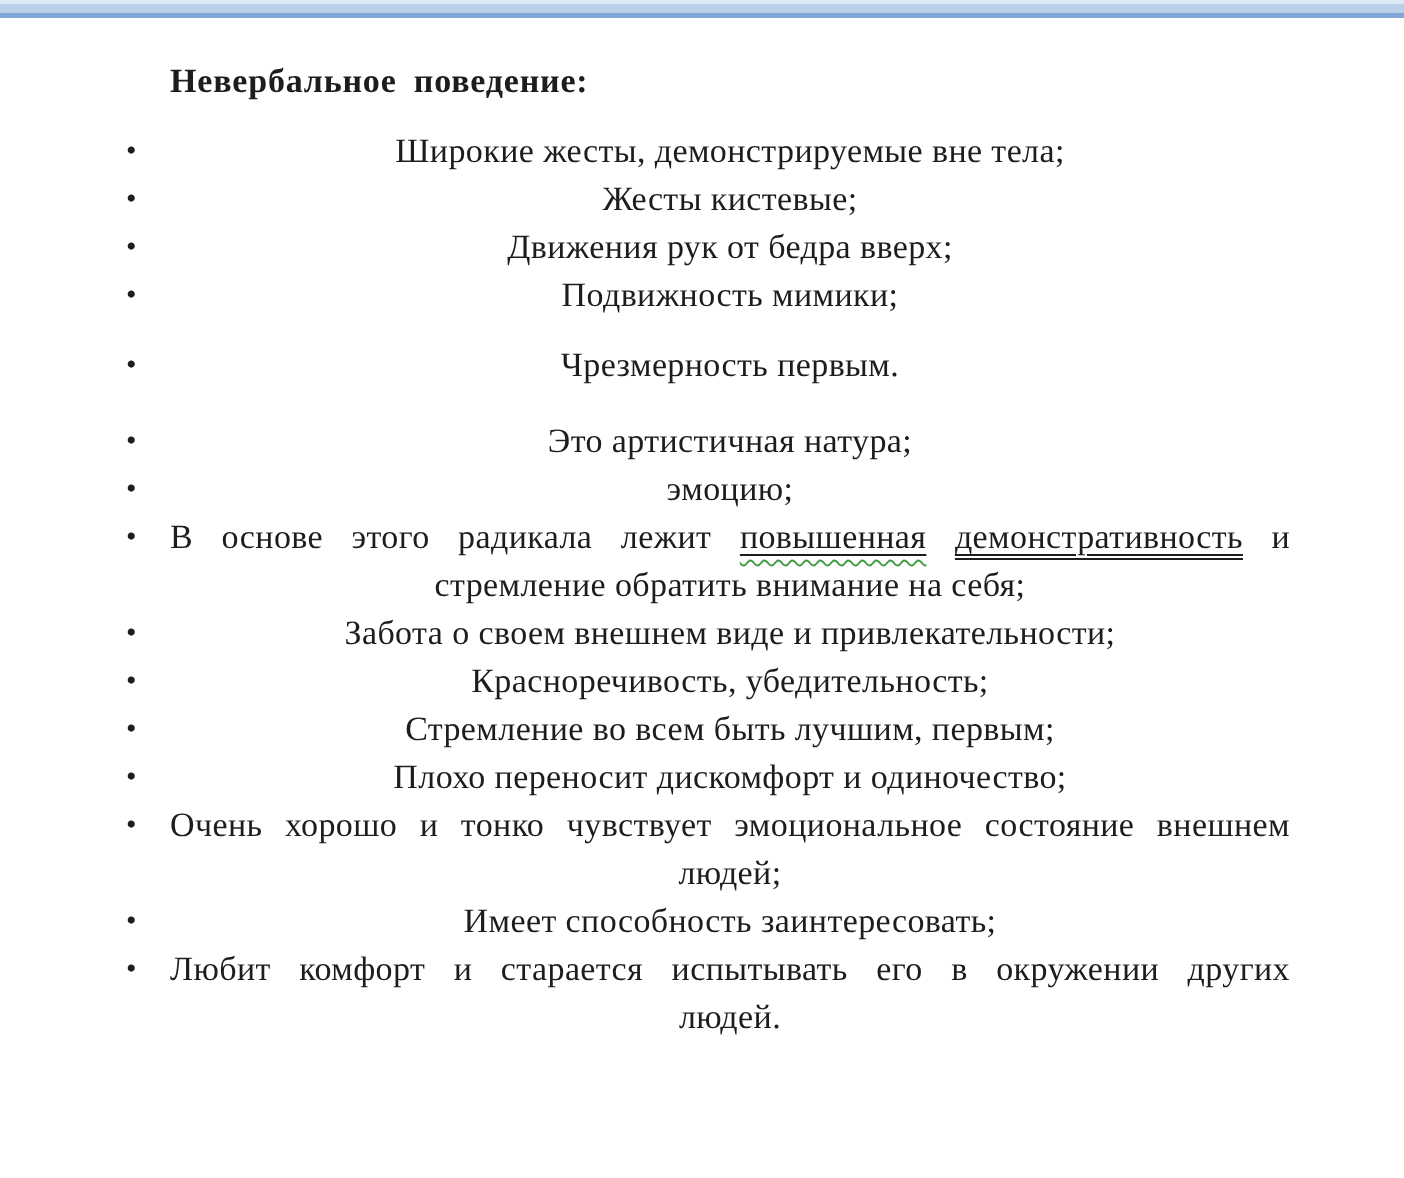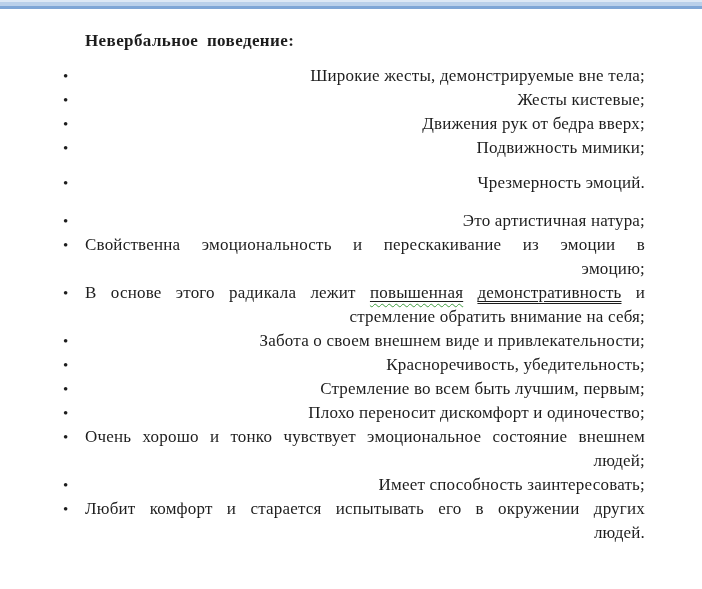--- a/index.html
+++ b/index.html
@@ -33,21 +33,21 @@
   .list { margin-top: 11px; }
   .list.sec1 { margin-top: 14px; }
   .item { position: relative; }
   .item.gap { margin-top: 11px; }
   .bullet {
     position: absolute;
     left: -22px; top: 0;
     font-size: 15px;
     line-height: 24px;
   }
-  .line { text-align: right; }
+  .line { text-align: center; }
   .line.just { text-align: justify; text-align-last: justify; }
   .u {
     text-decoration: underline;
     text-decoration-thickness: 1px;
     text-underline-offset: 3px;
     margin-top: 47px;
   }
   .sq { text-decoration-thickness: 1px; text-underline-offset: 5px; }
   .sq.green { text-decoration-line: underline; text-decoration-style: wavy; text-decoration-color: #3f9b3f; }
   .sq.red   { text-decoration-line: underline; text-decoration-style: wavy; text-decoration-color: #d04545; text-decoration: underline; }
@@ -71,31 +71,30 @@
         <div class="item">
           <span class="bullet">•</span>
           <div class="line">Движения рук от бедра вверх;</div>
         </div>
         <div class="item">
           <span class="bullet">•</span>
           <div class="line">Подвижность мимики;</div>
         </div>
         <div class="item gap">
           <span class="bullet">•</span>
-          <div class="line">Чрезмерность эмоций.</div>
+          <div class="line">Чрезмерность первым.</div>
         </div>
       </div>
       <div class="list sec1">
         <div class="item">
           <span class="bullet">•</span>
           <div class="line">Это артистичная натура;</div>
         </div>
         <div class="item">
           <span class="bullet">•</span>
-          <div class="line just">Свойственна эмоциональность и перескакивание из эмоции в</div>
           <div class="line">эмоцию;</div>
         </div>
         <div class="item">
           <span class="bullet">•</span>
           <div class="line just"><span>В основе этого радикала лежит </span><span class="sq green"><span class="u">повышенная</span></span><span> </span><span class="sq red"><span class="u">демонстративность</span></span><span> и</span></div>
           <div class="line">стремление обратить внимание на себя;</div>
         </div>
         <div class="item">
           <span class="bullet">•</span>
           <div class="line">Забота о своем внешнем виде и привлекательности;</div>

